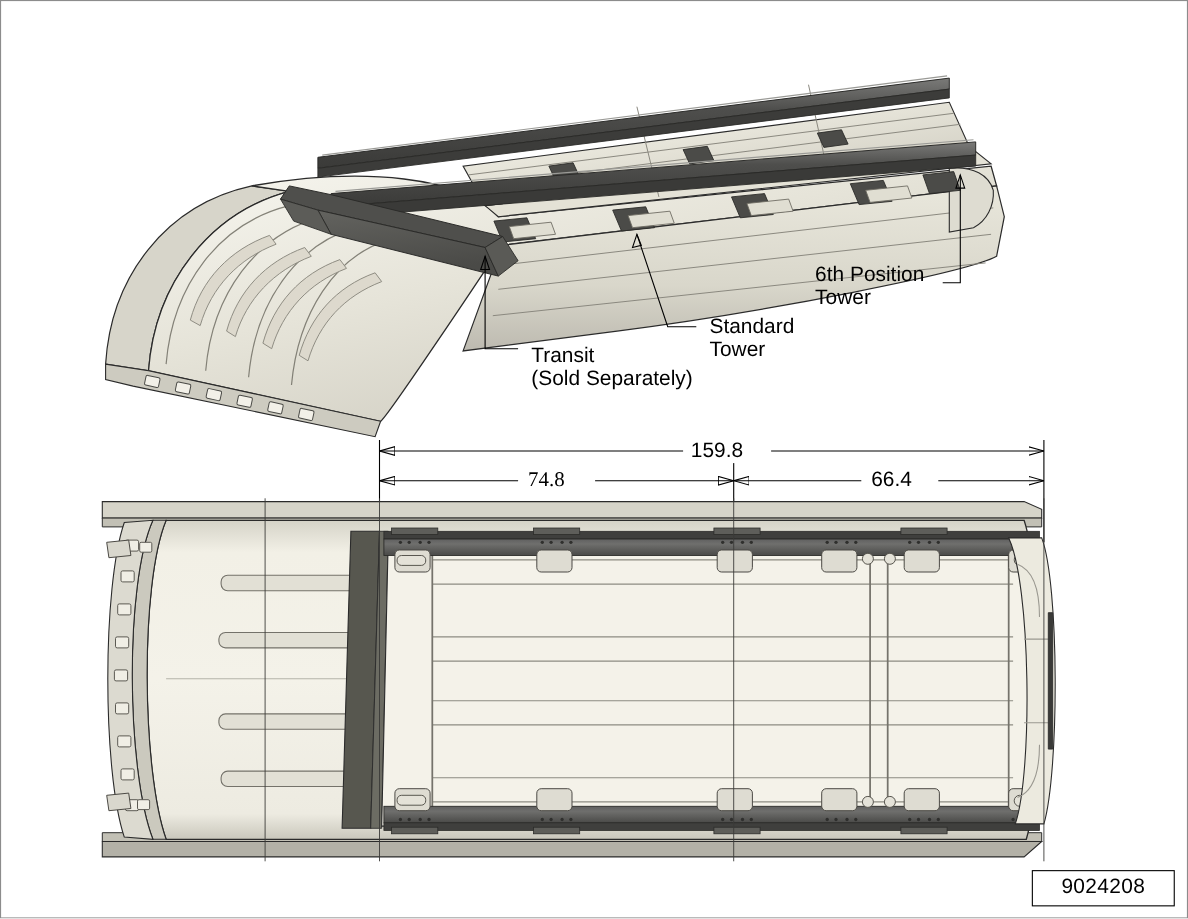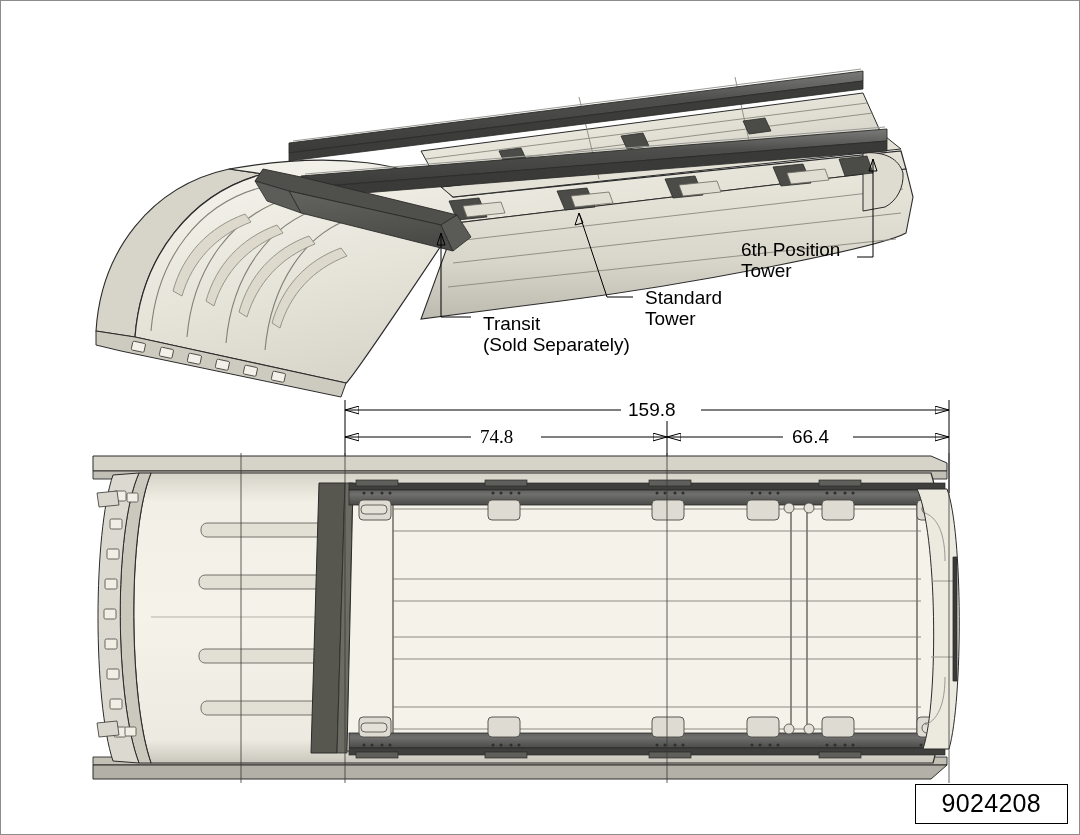--- a/index.html
+++ b/index.html
@@ -59,21 +59,21 @@
   }
   .partno-box {
     position: absolute;
     right: 11px;
     bottom: 10px;
     border: 1.4px solid #000;
     padding: 4px 26px 5px 26px;
     background: #fff;
   }
   .partno-text {
-    font-size: 25px;
+    font-size: 19px;
     color: #000;
     letter-spacing: 0.3px;
   }
   svg.layer {
     position: absolute;
     left: 0;
     top: 0;
     width: 1080px;
     height: 835px;
     pointer-events: none;

